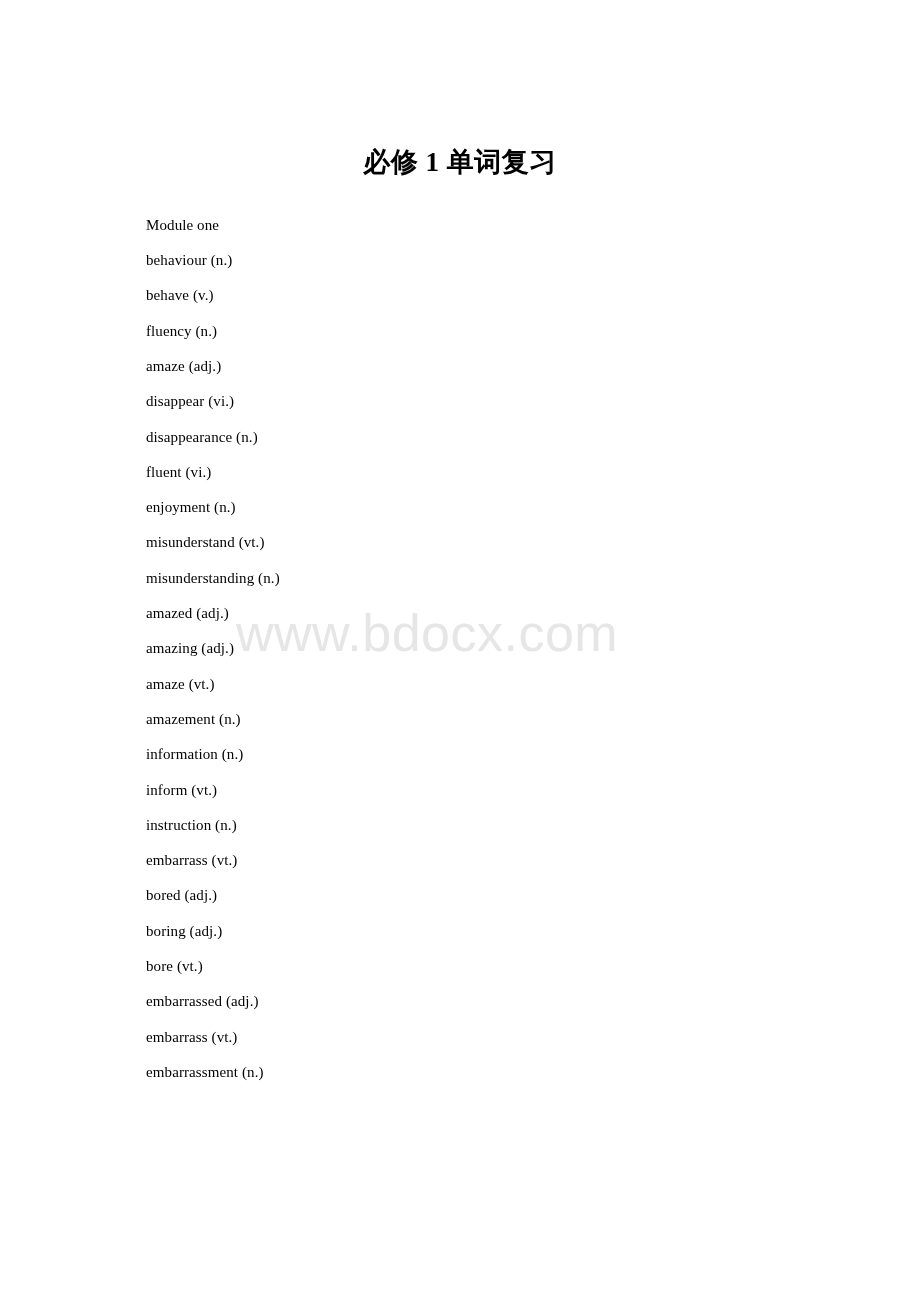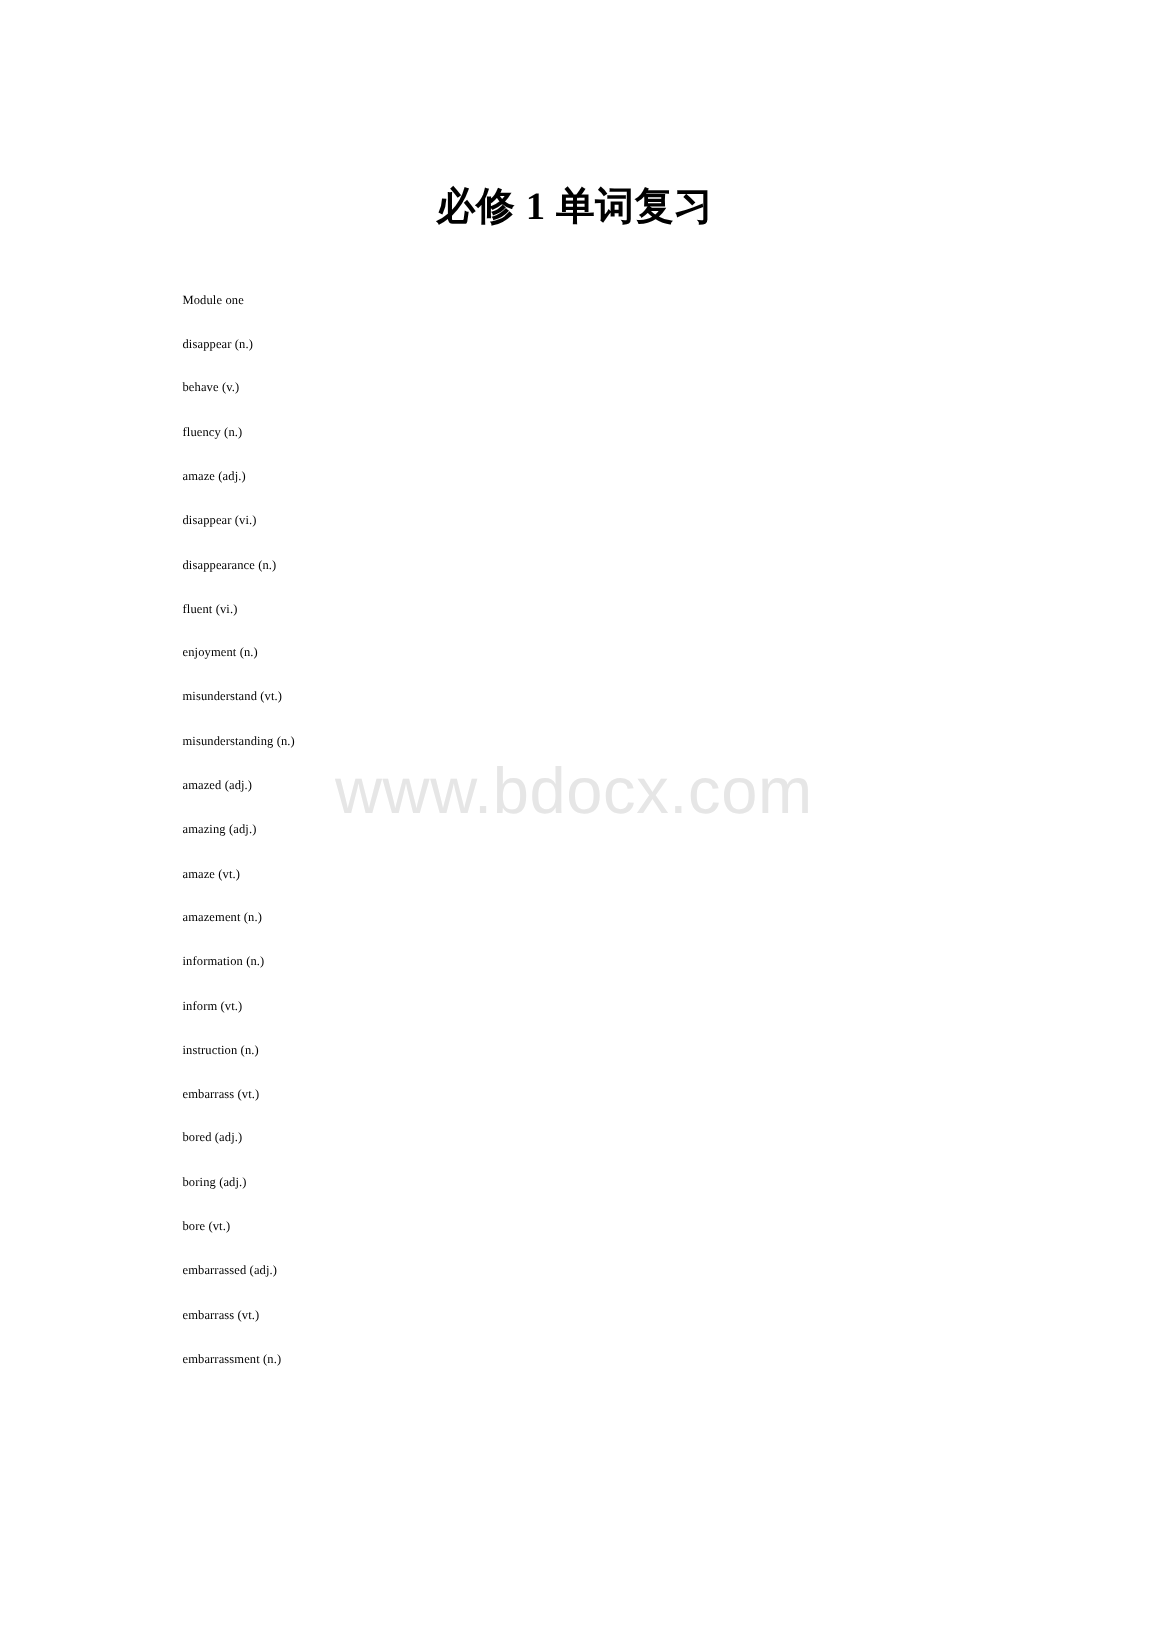--- a/index.html
+++ b/index.html
@@ -19,21 +19,21 @@
   .page {
     position: relative;
     width: 920px;
     height: 1302px;
     box-sizing: border-box;
   }
 
   
   .watermark {
     position: absolute;
-    left: 268px;
+    left: 236px;
     top: 603px;
     font-family: "Liberation Sans", "DejaVu Sans", sans-serif;
     font-size: 52px;
     font-weight: 400;
     letter-spacing: 0.5px;
     color: #e6e6e6;
     white-space: nowrap;
     user-select: none;
     pointer-events: none;
     z-index: 0;
@@ -43,56 +43,56 @@
   .doc {
     position: relative;
     z-index: 1;
     padding-top: 146px;
     padding-left: 146px;
     padding-right: 146px;
   }
 
   .doc-title {
     font-family: "Liberation Serif", "DejaVu Serif", serif;
-    font-size: 31px;
+    font-size: 27px;
     font-weight: bold;
     text-align: center;
     line-height: 1.25;
-    margin: 0 0 38px 0;
+    margin: 0 0 28px 0;
     letter-spacing: 0.5px;
   }
 
   .word-list {
     list-style: none;
     margin: 0;
     padding: 0;
   }
 
   .word-item {
-    font-size: 10px;
+    font-size: 15px;
     line-height: 35.3px;
     height: 35.3px;
     white-space: nowrap;
     letter-spacing: 0.1px;
   }
 </style>
 </head>
 <body>
 
 <div class="page">
 
   <div class="watermark">www.bdocx.com</div>
 
   <div class="doc">
 
     <h1 class="doc-title">必修 1 单词复习</h1>
 
     <ul class="word-list">
       <li class="word-item">Module one</li>
-      <li class="word-item">disappear (n.)</li>
+      <li class="word-item">behaviour (n.)</li>
       <li class="word-item">behave (v.)</li>
       <li class="word-item">fluency (n.)</li>
       <li class="word-item">amaze (adj.)</li>
       <li class="word-item">disappear (vi.)</li>
       <li class="word-item">disappearance (n.)</li>
       <li class="word-item">fluent (vi.)</li>
       <li class="word-item">enjoyment (n.)</li>
       <li class="word-item">misunderstand (vt.)</li>
       <li class="word-item">misunderstanding (n.)</li>
       <li class="word-item">amazed (adj.)</li>

